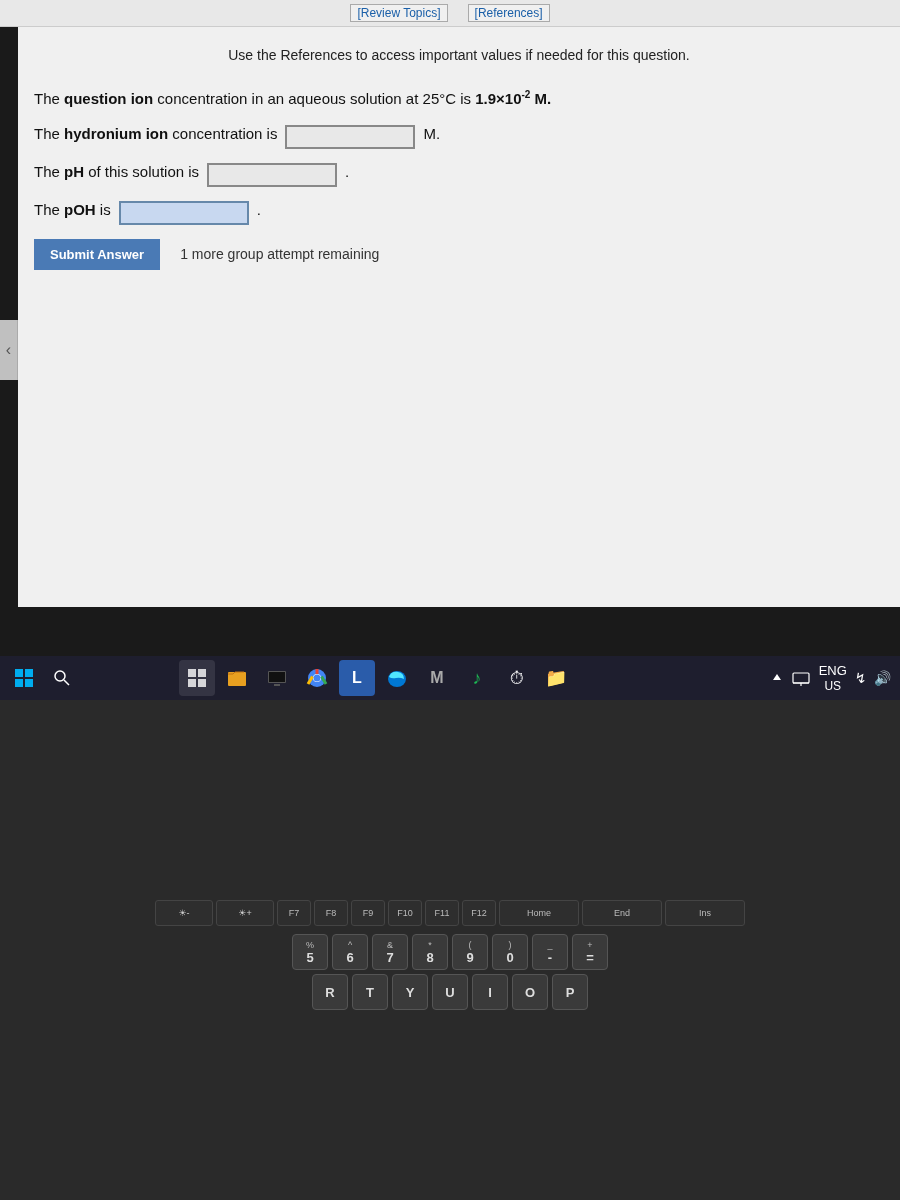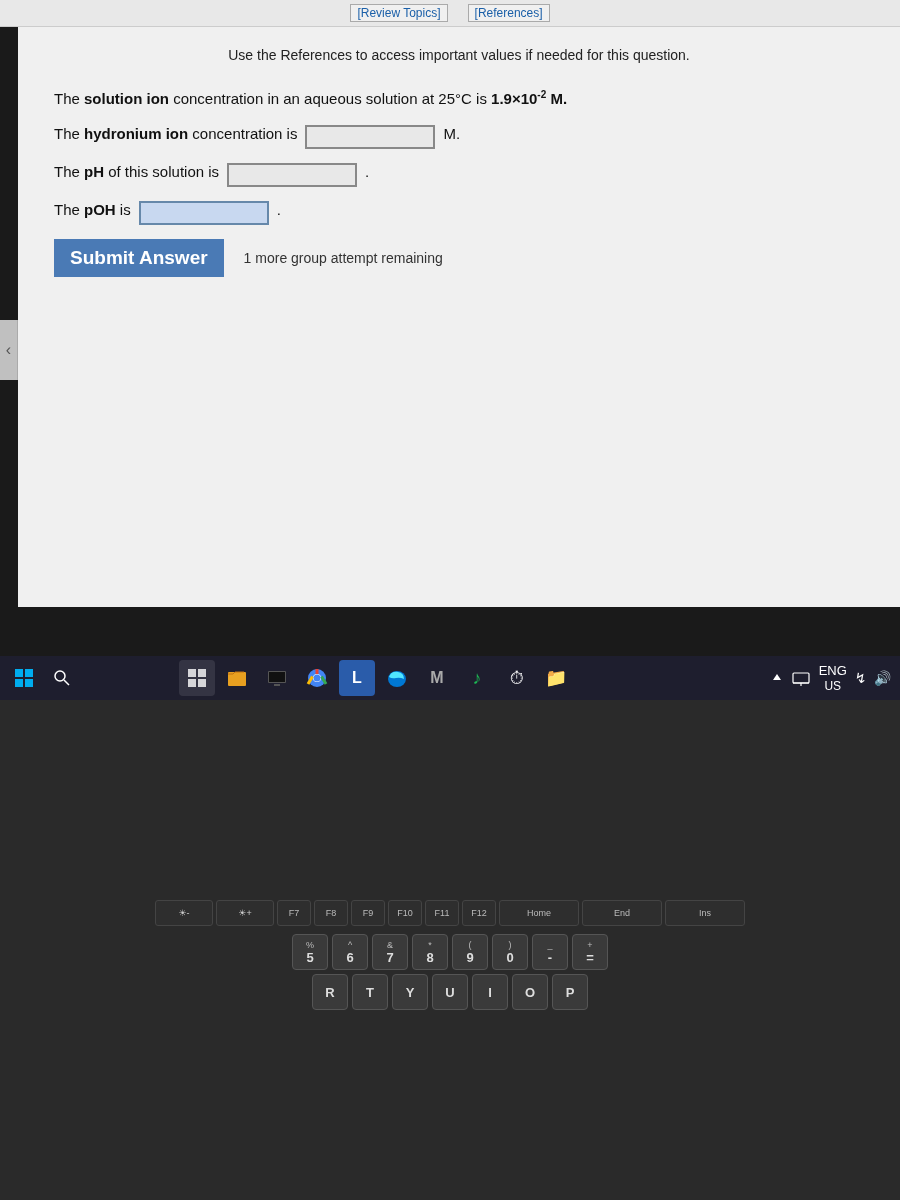--- a/index.html
+++ b/index.html
@@ -29,21 +29,21 @@
       text-decoration: none;
       border: 1px solid #aaa;
       padding: 1px 6px;
       background: #f0f0f0;
       cursor: pointer;
     }
 
     
     .content-area {
       background: #f0f0f0;
-      padding: 20px 36px;
+      padding: 20px 16px;
       min-height: 580px;
     }
 
     .main-instruction {
       text-align: center;
       font-size: 14px;
       color: #222;
       margin-bottom: 24px;
       font-weight: normal;
     }
@@ -94,21 +94,21 @@
       align-items: center;
       gap: 12px;
       margin-top: 10px;
     }
 
     .btn-submit {
       background: #4a7ab5;
       color: white;
       border: none;
       padding: 8px 16px;
-      font-size: 19px;
+      font-size: 13px;
       cursor: pointer;
       font-weight: bold;
       min-width: 110px;
     }
 
     .btn-retry {
       background: #5a8a5a;
       color: white;
       border: none;
       padding: 8px 16px;
@@ -309,21 +309,21 @@
   </div>
 
   <div class="left-arrow-tab">‹</div>
 
   <div class="content-area" style="margin-left:18px;">
 
     <div class="main-instruction">Use the References to access important values if needed for this question.</div>
 
     <div class="question-text">
       <span>The </span>
-      <b>solution ion</b>
+      <b>question ion</b>
       <span> concentration in an aqueous solution at 25°C is </span>
       <b>1.9×10<sup>-2</sup> M.</b>
     </div>
 
     <div class="question-row">
       <span>The <b>hydronium ion</b> concentration is</span>
       <input class="answer-input" type="text" value="" style="">
       <span>M.</span>
     </div>
 

